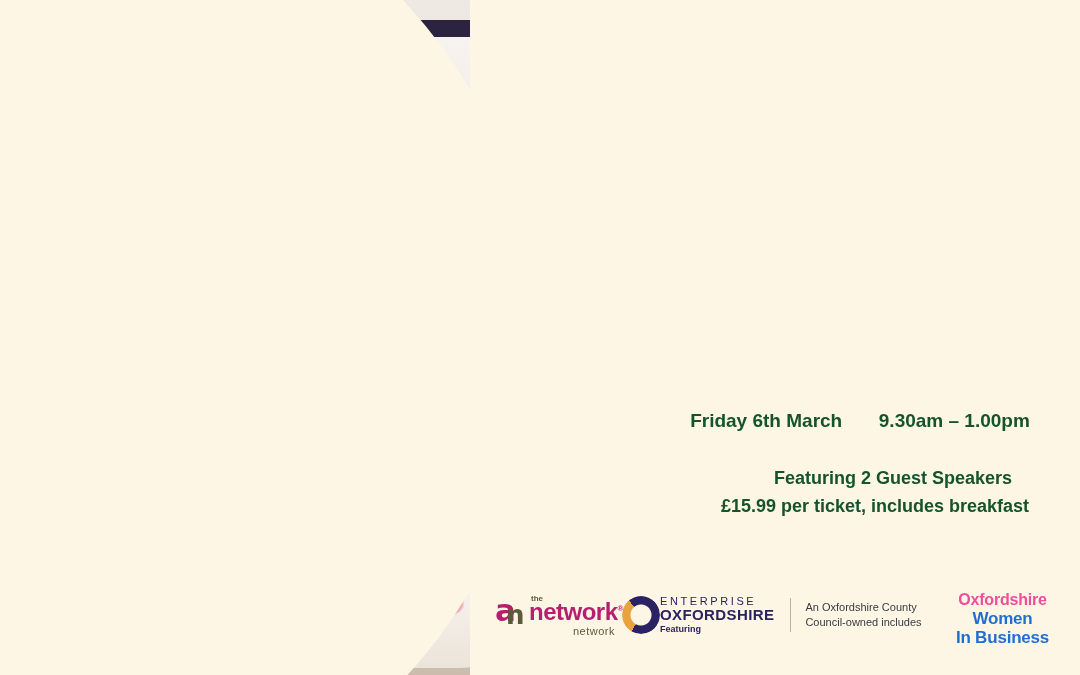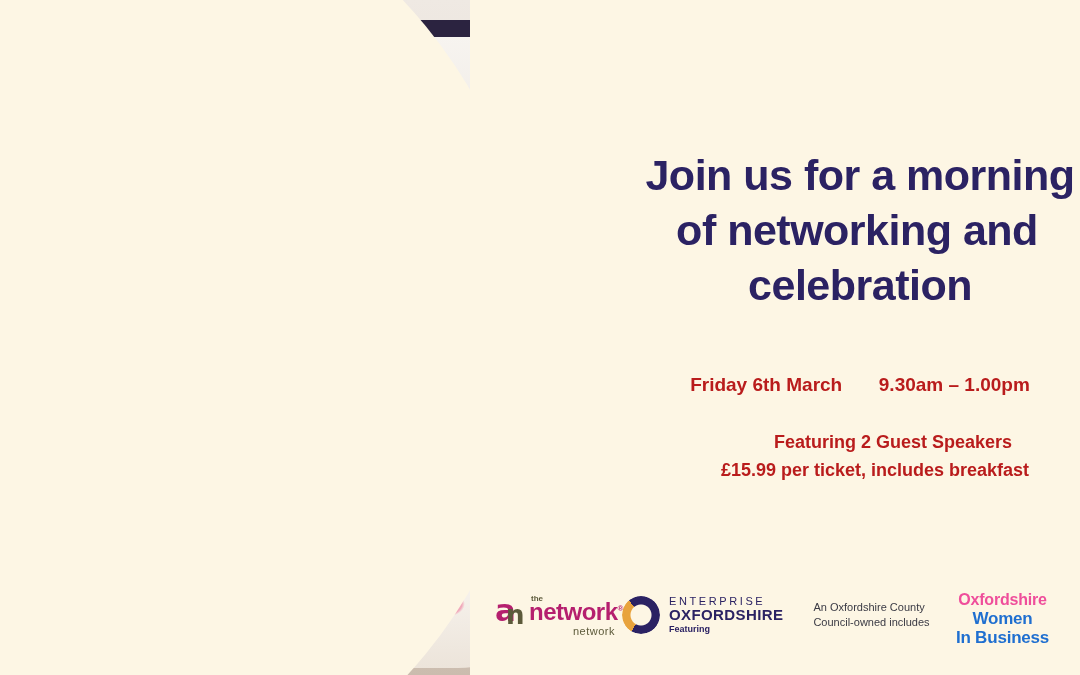--- a/index.html
+++ b/index.html
@@ -258,23 +258,23 @@
   }
   .headline .hl {
     display: block;
     transform: translateX(85px);
   }
   .headline .hl.l2 { transform: translateX(82px); }
   .headline .hl.l3 { transform: translateX(85px); }
 
   .details {
     position: absolute;
-    left: 0; top: 374px;
+    left: 0; top: 410px;
     width: 100%;
-    color: #b91c1c;
+    color: #14532d;
   }
   .detail-line {
     white-space: nowrap;
     font-weight: bold;
     text-align: center;
   }
   .detail-line.datetime {
     font-size: 19px;
     transform: translateX(85px);
     margin-bottom: 36px;
@@ -344,21 +344,20 @@
   .eo-swirl {
     position: relative;
     width: 38px; height: 38px; flex: 0 0 38px;
     border-radius: 50%;
     background:
       conic-gradient(from 20deg, #2b2263 0deg 190deg, #e8a33d 190deg 300deg, #2b2263 300deg 360deg);
     -webkit-mask: radial-gradient(circle, transparent 0 10px, #000 11px);
             mask: radial-gradient(circle, transparent 0 10px, #000 11px);
   }
   .eo-words {
-    margin-left: 9px;
     color: #2b2263;
     line-height: 1.1;
   }
   .eo-words .l1 {
     font-size: 11px; letter-spacing: 2.6px; font-weight: normal;
   }
   .eo-words .l2 {
     font-size: 15px; letter-spacing: 0.4px; font-weight: bold;
   }
   .eo-words .l3 {
@@ -470,25 +469,20 @@
       <div class="crockery"></div>
     </div>
 
   </div>
 
   <div class="cream-circle"></div>
   <div class="cream-panel"></div>
 
   <div class="content">
 
-    <div class="headline">
-      <span class="hl l1">Join us for a morning</span>
-      <span class="hl l2">of networking and</span>
-      <span class="hl l3">celebration</span>
-    </div>
 
     <div class="details">
       <div class="detail-line datetime">
         <span>Friday 6th March</span>
         <span class="gap"></span>
         <span>9.30am – 1.00pm</span>
       </div>
       <div class="detail-line speakers">Featuring 2 Guest Speakers</div>
       <div class="detail-line price">£15.99 per ticket, includes breakfast</div>
     </div>

